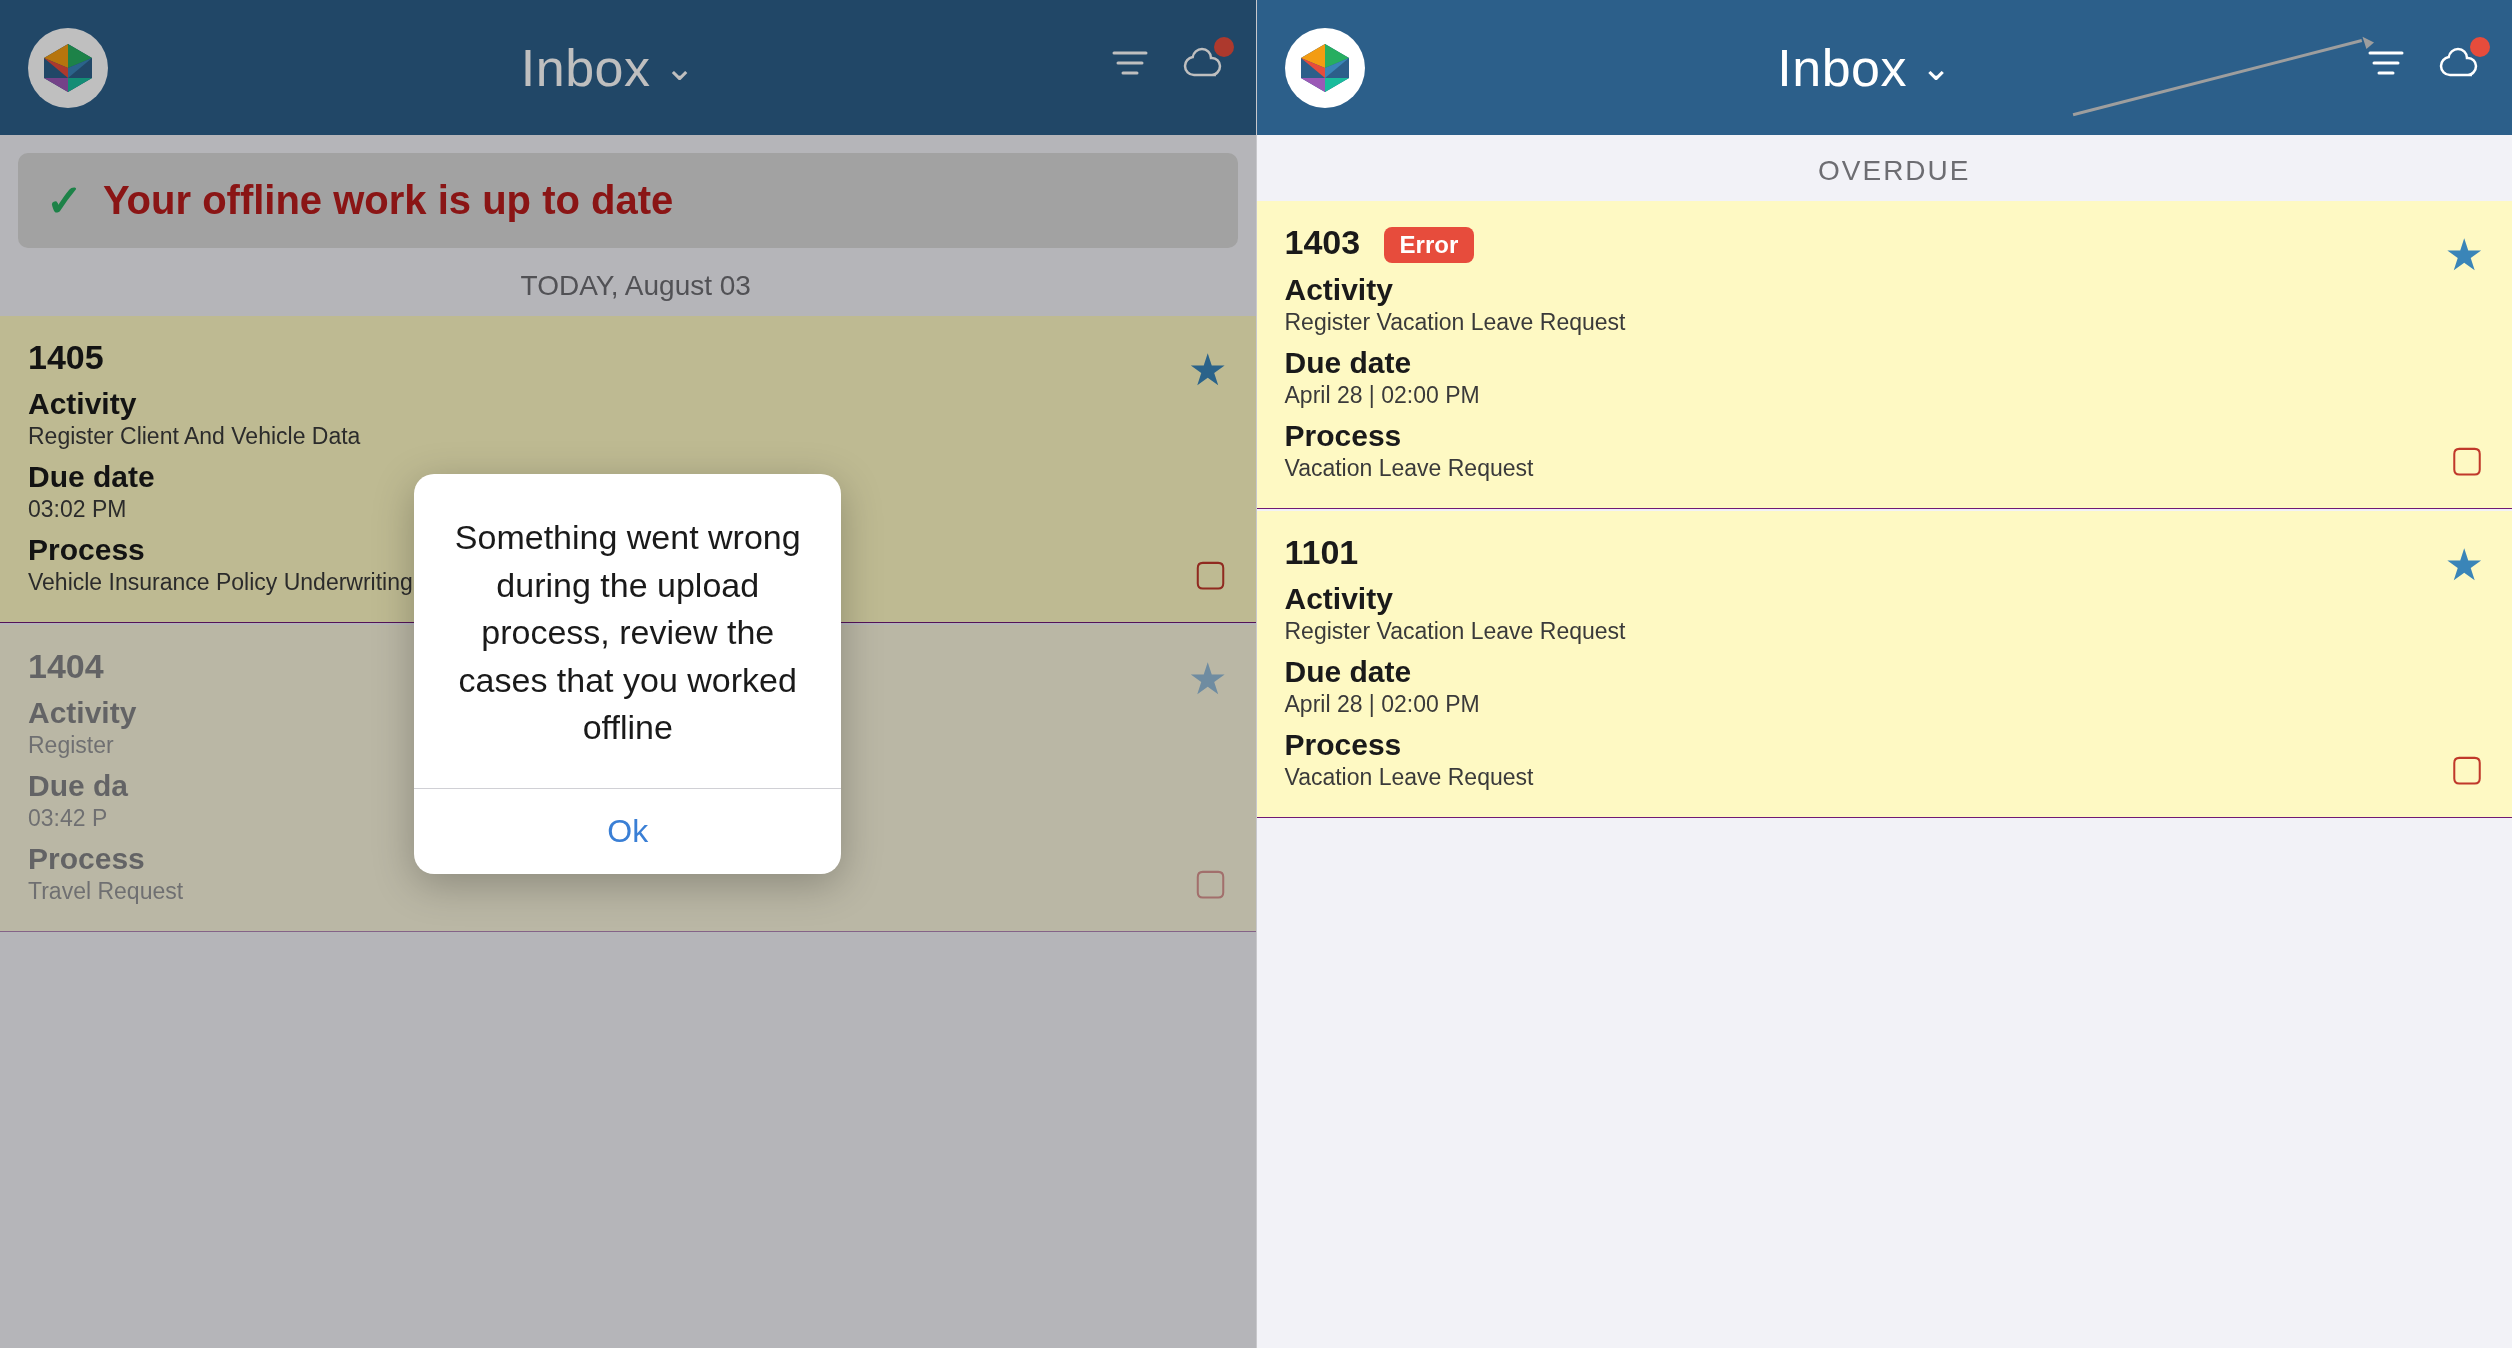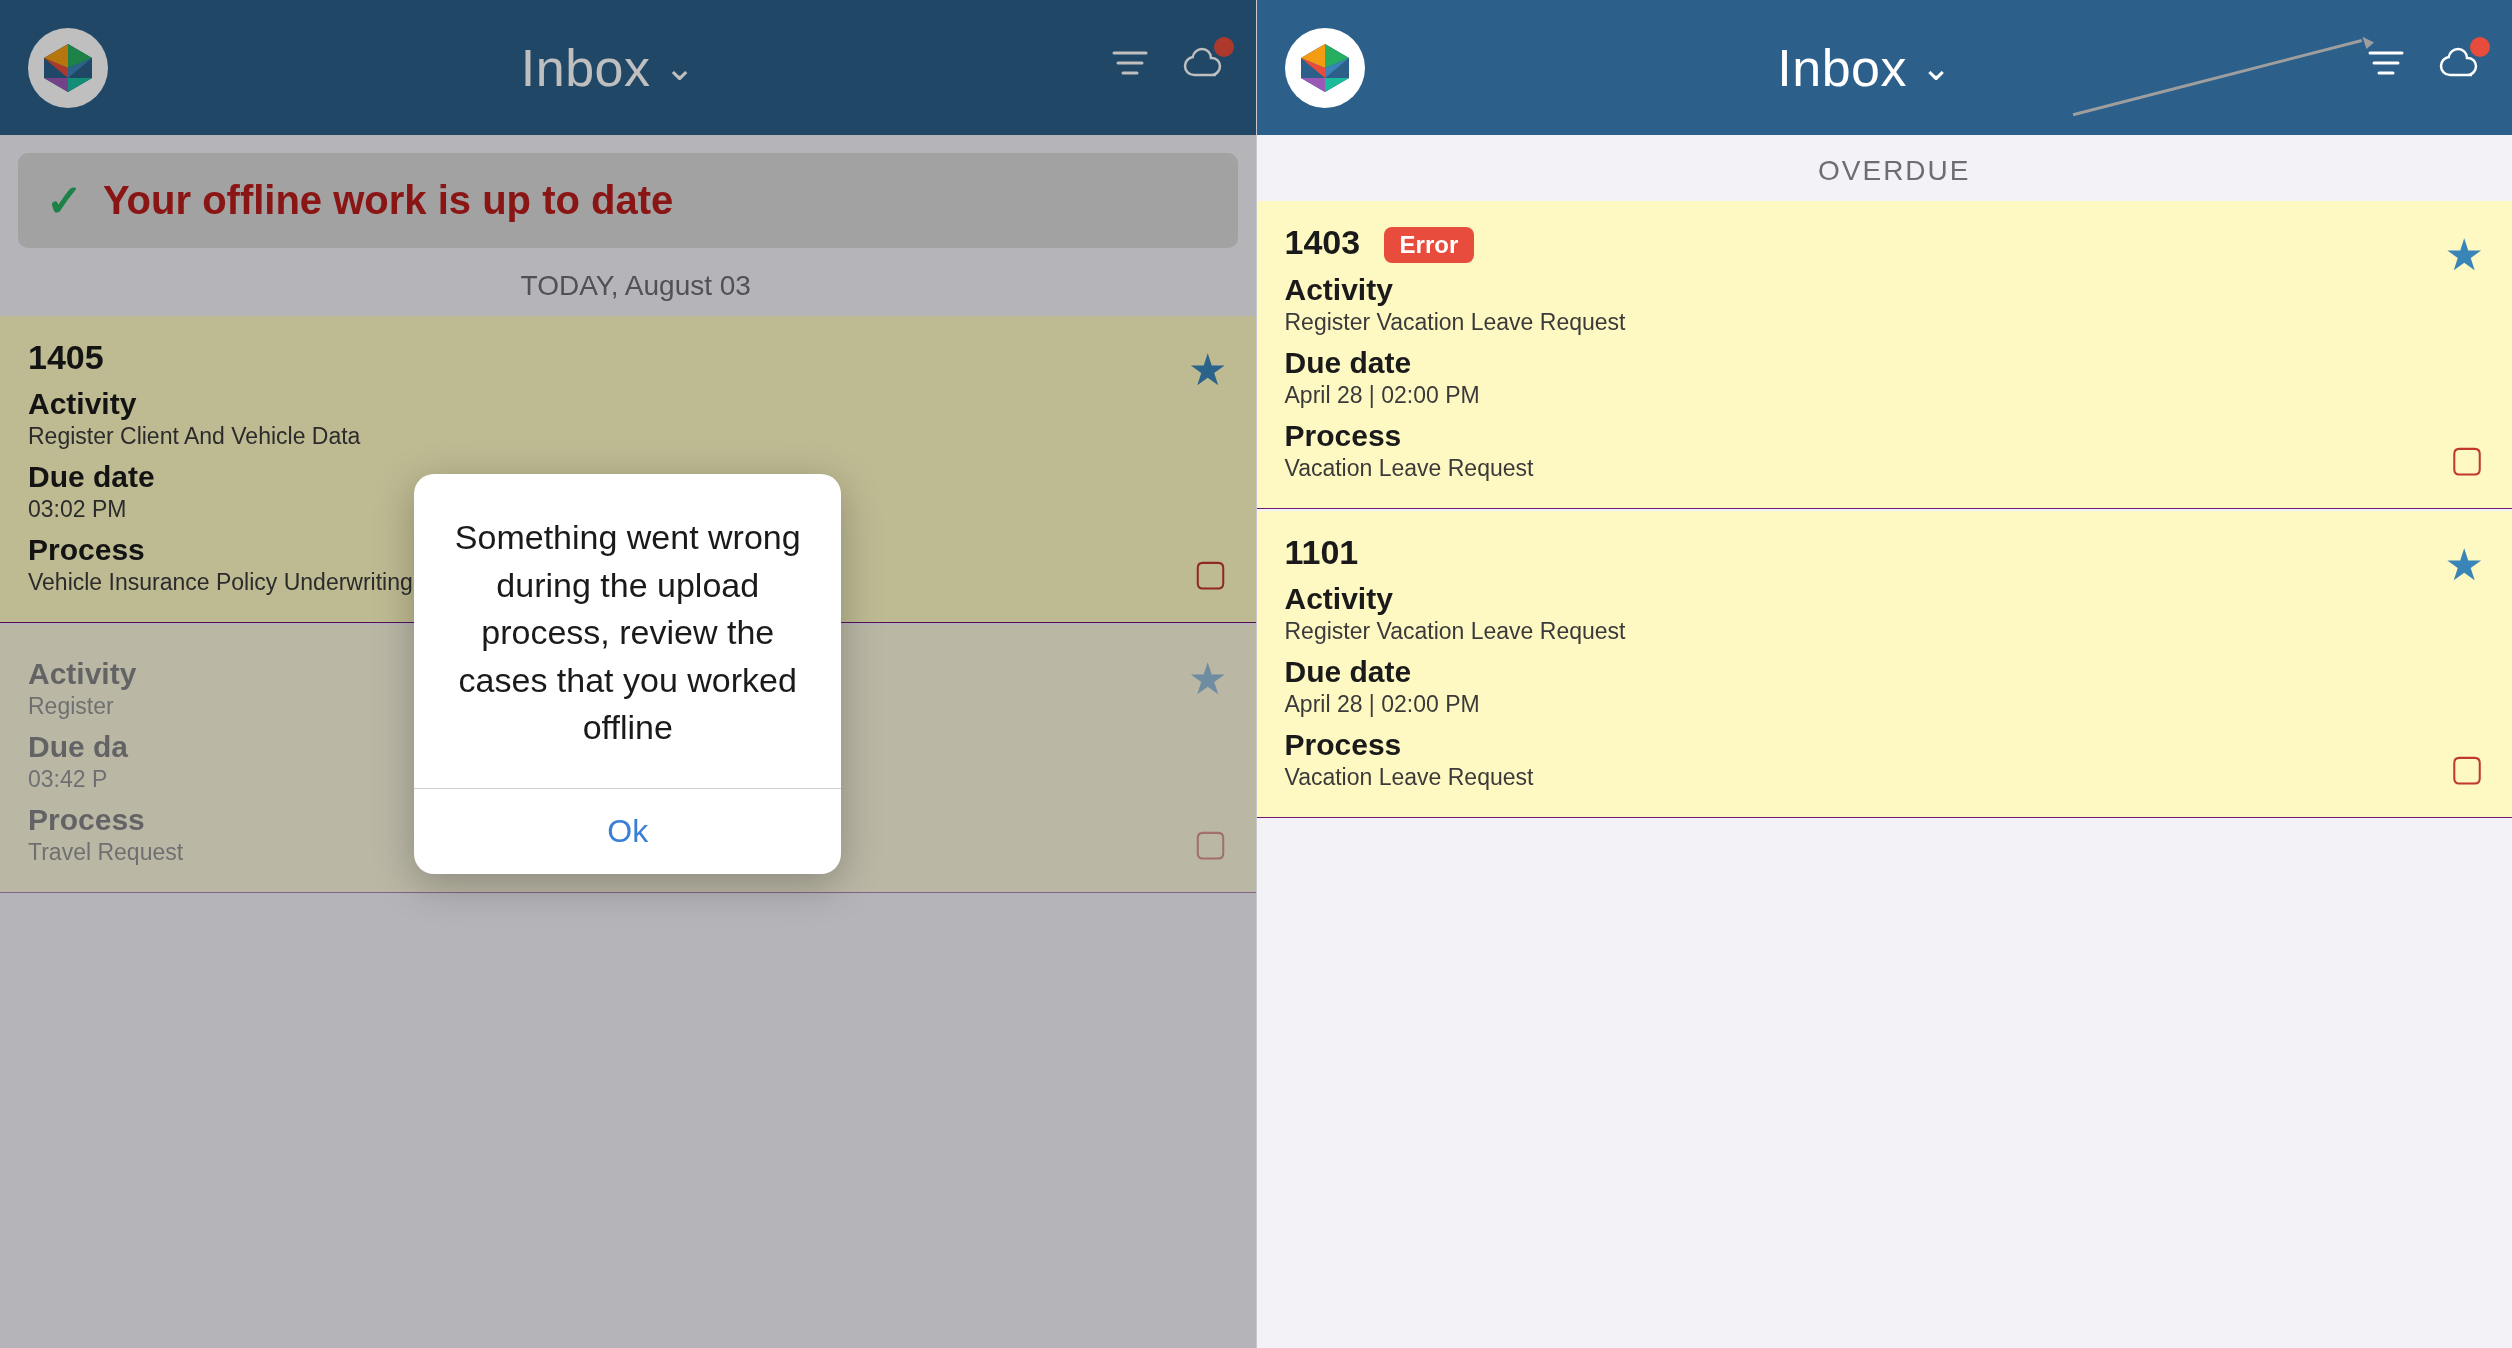--- a/index.html
+++ b/index.html
@@ -277,20 +277,21 @@
       <div class="field-label">Activity</div>
       <div class="field-value">Register Client And Vehicle Data</div>
       <div class="field-label">Due date</div>
       <div class="field-value">03:02 PM</div>
       <div class="field-label">Process</div>
       <div class="field-value">Vehicle Insurance Policy Underwriting</div>
       <span class="square-icon" style="bottom: 28px;">▢</span>
     </div>
 
     <div class="inbox-item" style="opacity:0.5;">
+      <div class="item-id">1404</div>
       <span class="star-icon">★</span>
       <div class="field-label">Activity</div>
       <div class="field-value">Register</div>
       <div class="field-label">Due da</div>
       <div class="field-value">03:42 P</div>
       <div class="field-label">Process</div>
       <div class="field-value">Travel Request</div>
       <span class="square-icon" style="bottom: 28px;">▢</span>
     </div>
   </div>

